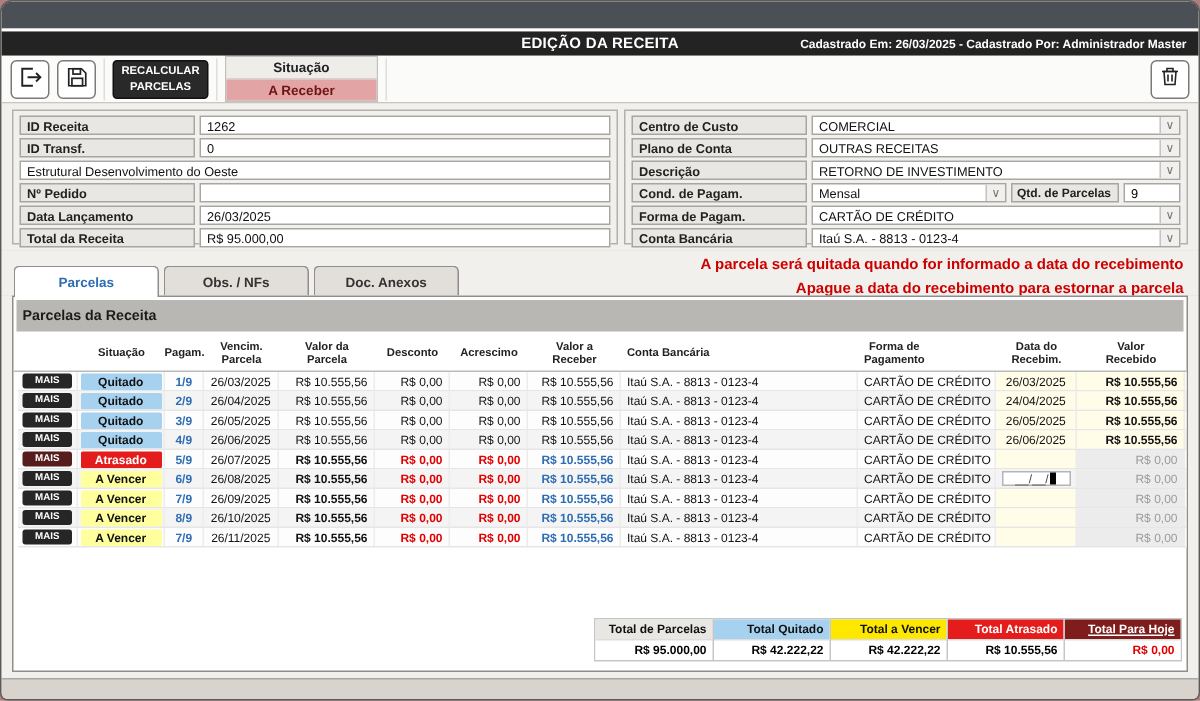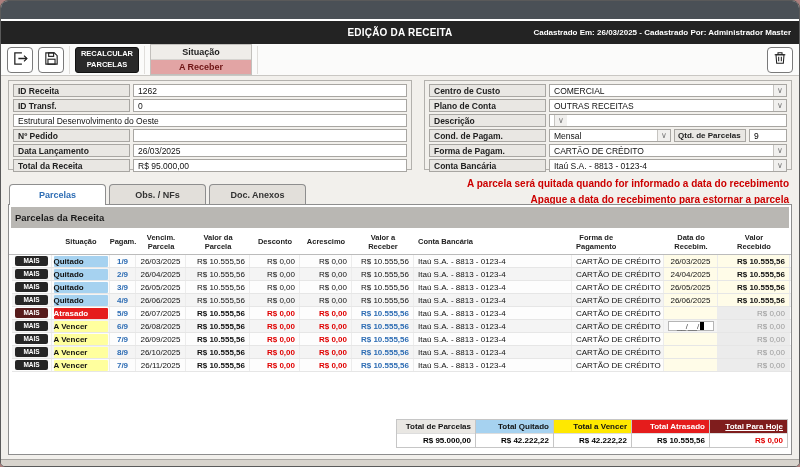--- a/index.html
+++ b/index.html
@@ -2,38 +2,38 @@
 <html><head>
 <meta charset="utf-8">
 <style>
   * { box-sizing: border-box; margin: 0; padding: 0; }
   html,body { width:800px; height:467px; overflow:hidden; background:#ad7f7d;
     font-family:"Liberation Sans", sans-serif; }
   .window { position:absolute; inset:0; display:flex; flex-direction:column;
     background:#d8d4cd; border:1px solid #5a5a5a; border-radius:8px 8px 5px 5px; overflow:hidden; }
   .win-top { height:18px; background:#4a5056; flex:none; }
   .win-divider { height:2px; background:#ffffff; flex:none; }
-  .titlebar { height:23px; background:#232323; color:#fff; position:relative; flex:none;
+  .titlebar { height:16px; background:#232323; color:#fff; position:relative; flex:none;
     display:flex; align-items:center; }
   .titlebar-title { position:absolute; left:0; right:0; text-align:center;
     font-size:10px; font-weight:bold; letter-spacing:.2px; }
   .titlebar-meta { margin-left:auto; padding-right:8px; font-size:8px; font-weight:bold; z-index:1; }
   .toolbar { height:32px; background:#fbfbfa; border-bottom:1px solid #c9c7c3; flex:none;
     display:flex; align-items:center; padding:0 6px; gap:5px; }
   .tool-btn { width:26px; height:26px; background:#fff; border:1px solid #7a7a7a; border-radius:4px;
     display:flex; align-items:center; justify-content:center; cursor:pointer; padding:0; }
   .tsep { width:1px; height:28px; background:#e0dedb; }
   .recalc-btn { background:#292929; color:#fff; border:1px solid #111; border-radius:3px;
     font-family:"Liberation Sans", sans-serif; font-size:7.5px; font-weight:bold; line-height:1.35;
     width:64px; height:26px; text-align:center; cursor:pointer; }
   .situacao-box { width:102px; border:1px solid #c2c0bc; text-align:center; font-size:9px; font-weight:bold; }
   .situacao-header { background:#efede9; color:#222; padding:2px 0; border-bottom:1px solid #d5d3cf; }
   .situacao-value { background:#e2a4a4; color:#6e1414; padding:2px 0; }
   .trash-wrap { margin-left:auto; }
-  .form-area { height:98px; flex:none; background:#f2f0ec; display:flex; gap:12px; padding:4px 7px; }
+  .form-area { height:98px; flex:none; background:#f2f0ec; display:flex; gap:4px; padding:4px 7px; }
   .group { border:1px solid #b3b1ad; padding:3px 4px; display:flex; flex-direction:column; gap:2px; }
   .group.gleft { width:404px; }
   .group.gright { flex:1; }
   .frow { display:flex; gap:3px; height:13px; flex:none; }
   .flabel { width:117px; flex:none; background:#e9e7e3; border:1px solid #a8a6a2; color:#222;
     font-size:8.5px; font-weight:bold; padding:0 4px; display:flex; align-items:center; }
   .ffield { flex:1; background:#fff; border:1px solid #a8a6a2; font-size:8.5px; color:#111;
     padding:0 4px; display:flex; align-items:center; overflow:hidden; white-space:nowrap; }
   .fselect { padding-right:0; }
   .fselect .sel-text { flex:1; overflow:hidden; }
@@ -66,21 +66,21 @@
   .money { justify-content:flex-end; padding-right:4px; }
   .c-mais{width:40px}.c-sit{width:58px}.c-parc{width:26px}.c-venc{width:50px}
   .c-vparc{width:64px}.c-desc{width:50px}.c-acr{width:52px}.c-vrec{width:62px}
   .c-conta{width:158px;justify-content:flex-start;padding-left:4px}
   .c-forma{width:92px;justify-content:flex-start;padding-left:4px}
   .c-drec{width:54px}.c-vrcb{width:72px}
   .mais-btn { width:33px; height:10px; background:#262626; color:#fff; border:none; border-radius:2px;
     font-family:"Liberation Sans", sans-serif; font-size:6.5px; font-weight:bold; line-height:1;
     display:flex; align-items:center; justify-content:center; cursor:pointer; }
   .mais-btn.mais-red { background:#571c1c; }
-  .badge { width:54px; padding:1px 0; font-size:8px; font-weight:bold; border-radius:1px; }
+  .badge { width:54px; padding:1px 0; text-align:center; font-size:8px; font-weight:bold; border-radius:1px; }
   .b-quitado { background:#a6d2f0; color:#111; }
   .b-atrasado { background:#e51c1c; color:#fff; }
   .b-avencer { background:#ffff9e; color:#111; }
   .parc-link { color:#2e6db4; font-weight:bold; }
   .red { color:#e00000; font-weight:bold; }
   .blue { color:#2e6db4; font-weight:bold; }
   .boldblk { font-weight:bold; }
   .paleyellow { background:#fffce8; }
   .recv { background:#fffce8; font-weight:bold; }
   .notrecv { background:#ececec; color:#9a9a9a; }
@@ -192,20 +192,21 @@
         <div class="frow">
           <div class="flabel">Plano de Conta</div>
           <div class="ffield fselect">
             <span class="sel-text">OUTRAS RECEITAS</span>
             <span class="chev">∨</span>
           </div>
         </div>
         <div class="frow">
           <div class="flabel">Descrição</div>
           <div class="ffield fselect">
+            <span class="sel-text">RETORNO DE INVESTIMENTO</span>
             <span class="chev">∨</span>
           </div>
         </div>
         <div class="frow">
           <div class="flabel">Cond. de Pagam.</div>
           <div class="ffield fselect">
             <span class="sel-text">Mensal</span>
             <span class="chev">∨</span>
           </div>
           <div class="xlabel">Qtd. de Parcelas</div>

